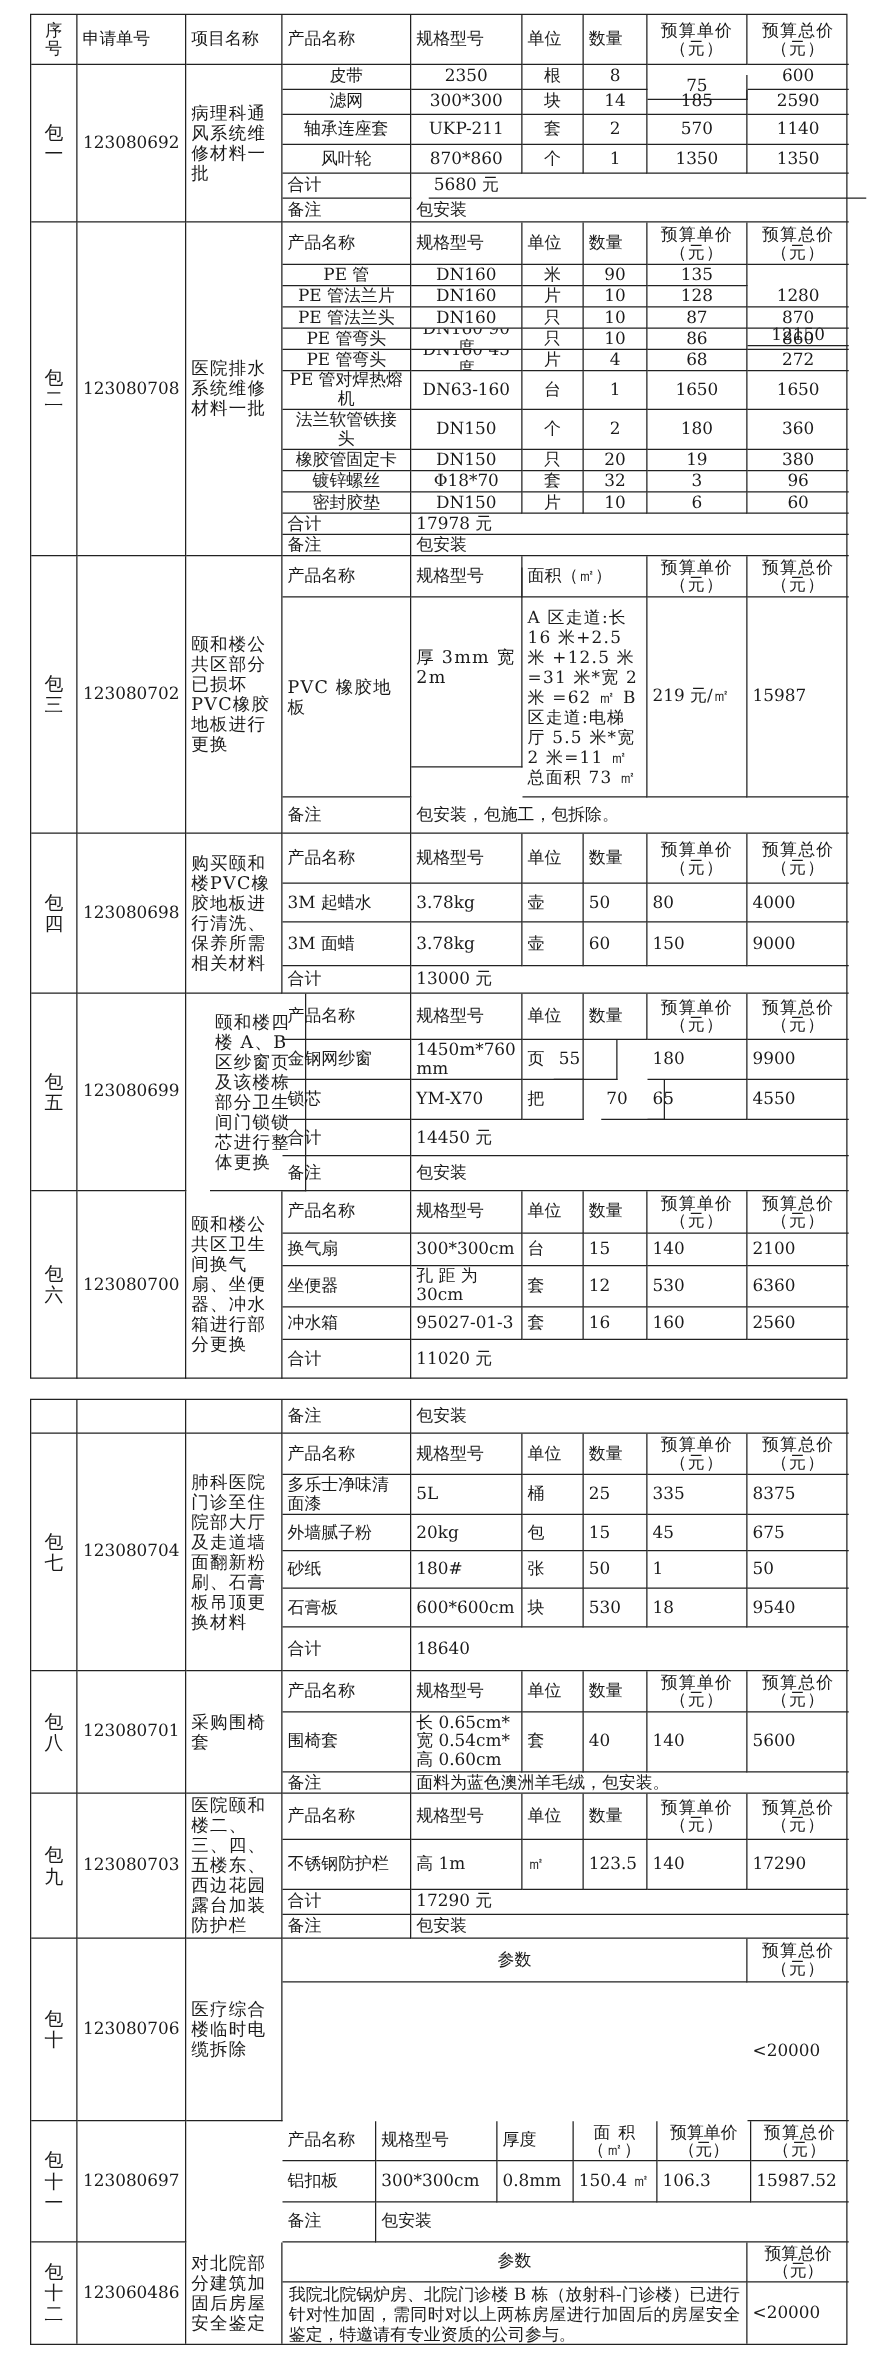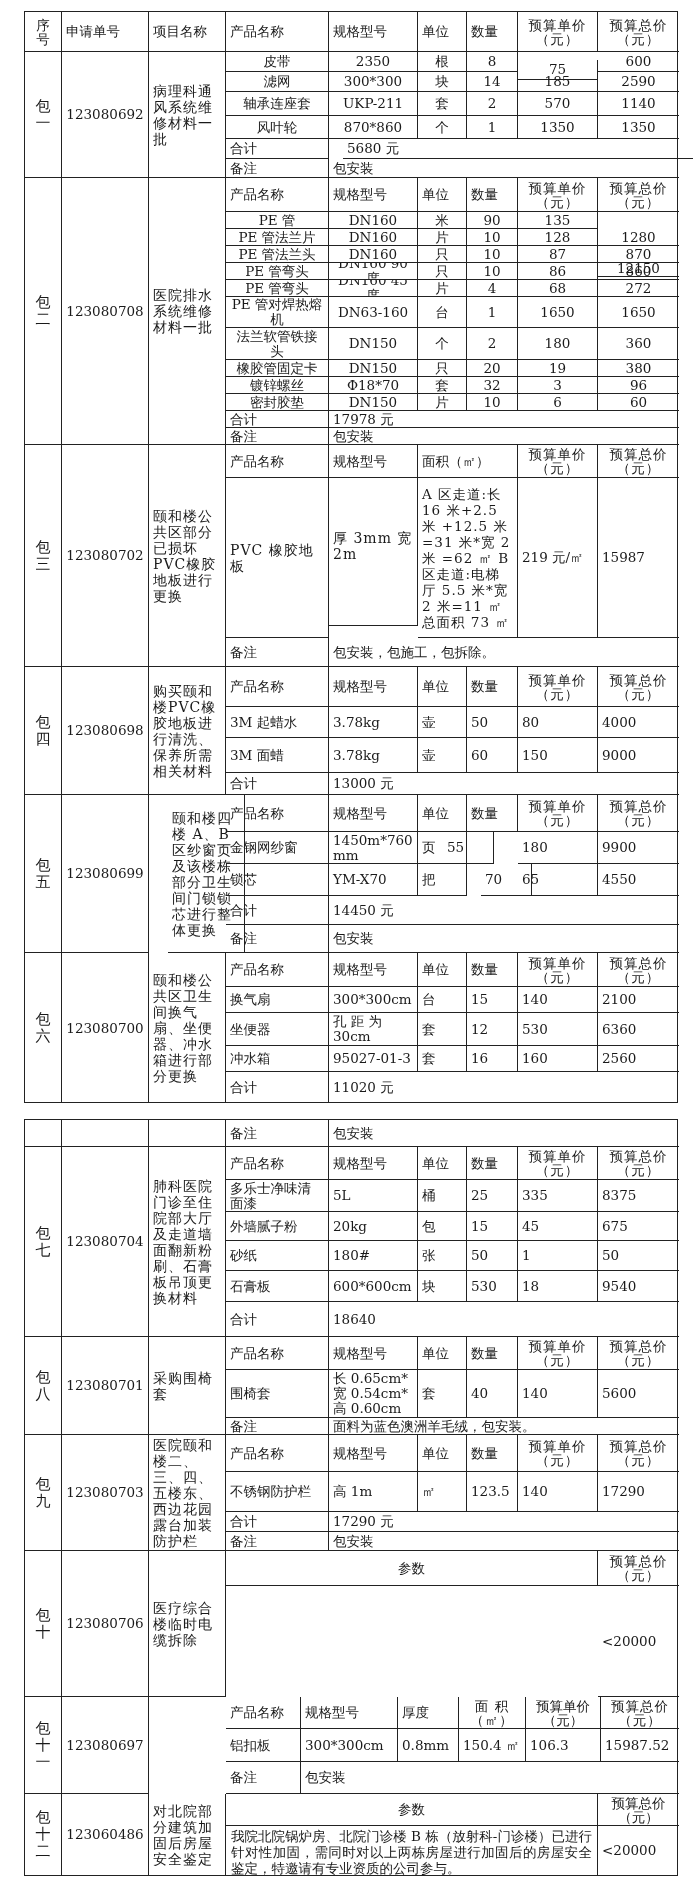--- a/index.html
+++ b/index.html
@@ -394,21 +394,21 @@
     </div>
     <div class="cell vc c hdr" style="left: 493px; top: 433px; width: 80px; height: 33px; letter-spacing: 1px;">
       <span>预算单价（元）</span>
     </div>
     <div class="cell vc c hdr nb-r" style="left: 573px; top: 433px; width: 81px; height: 33px; letter-spacing: 1px;">
       <span>预算总价（元）</span>
     </div>
     <div class="cell vc l proj" style="left: 201px; top: 466px; width: 103px; height: 160px;">
       <span>PVC 橡胶地板</span>
     </div>
-    <div class="cell vc l proj" style="left: 304px; top: 454px; width: 89px; height: 160px;">
+    <div class="cell vc l proj" style="left: 304px; top: 442px; width: 89px; height: 160px;">
       <span>厚 3mm 宽 2m</span>
     </div>
     <div class="cell vc l proj" style="left: 393px; top: 466px; width: 100px; height: 160px; font-size: 13.5px;">
       <span>A 区走道:长 16 米+2.5 米 +12.5 米=31 米*宽 2 米 =62 ㎡ B 区走道:电梯厅 5.5 米*宽 2 米=11 ㎡ 总面积 73 ㎡</span>
     </div>
     <div class="cell vc l" style="left: 493px; top: 466px; width: 80px; height: 160px;">
       <span>219 元/㎡</span>
     </div>
     <div class="cell vc l nb-r" style="left: 573px; top: 466px; width: 81px; height: 160px;">
       <span>15987</span>

